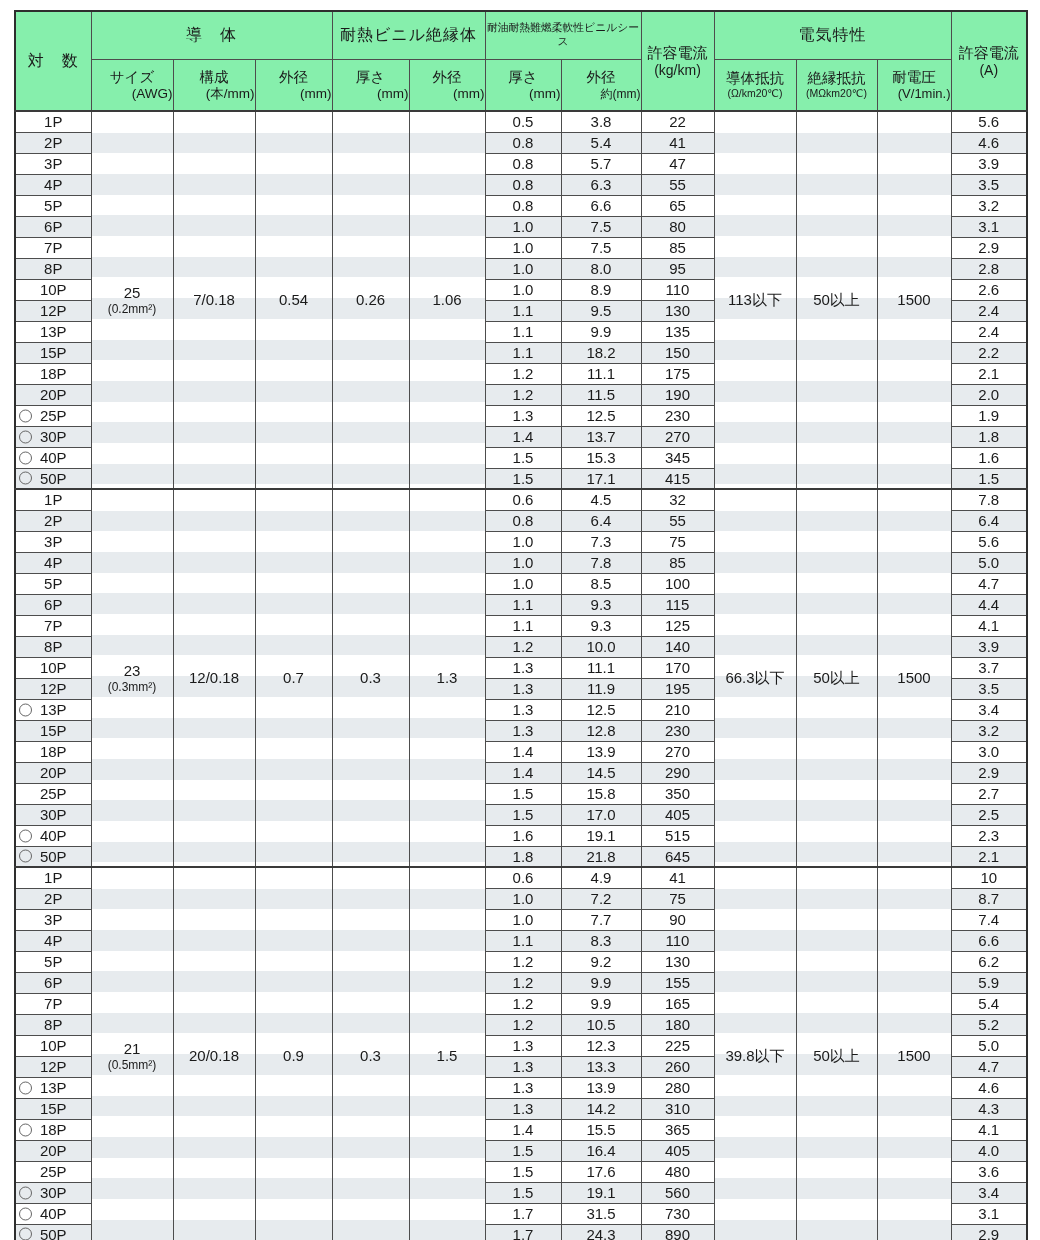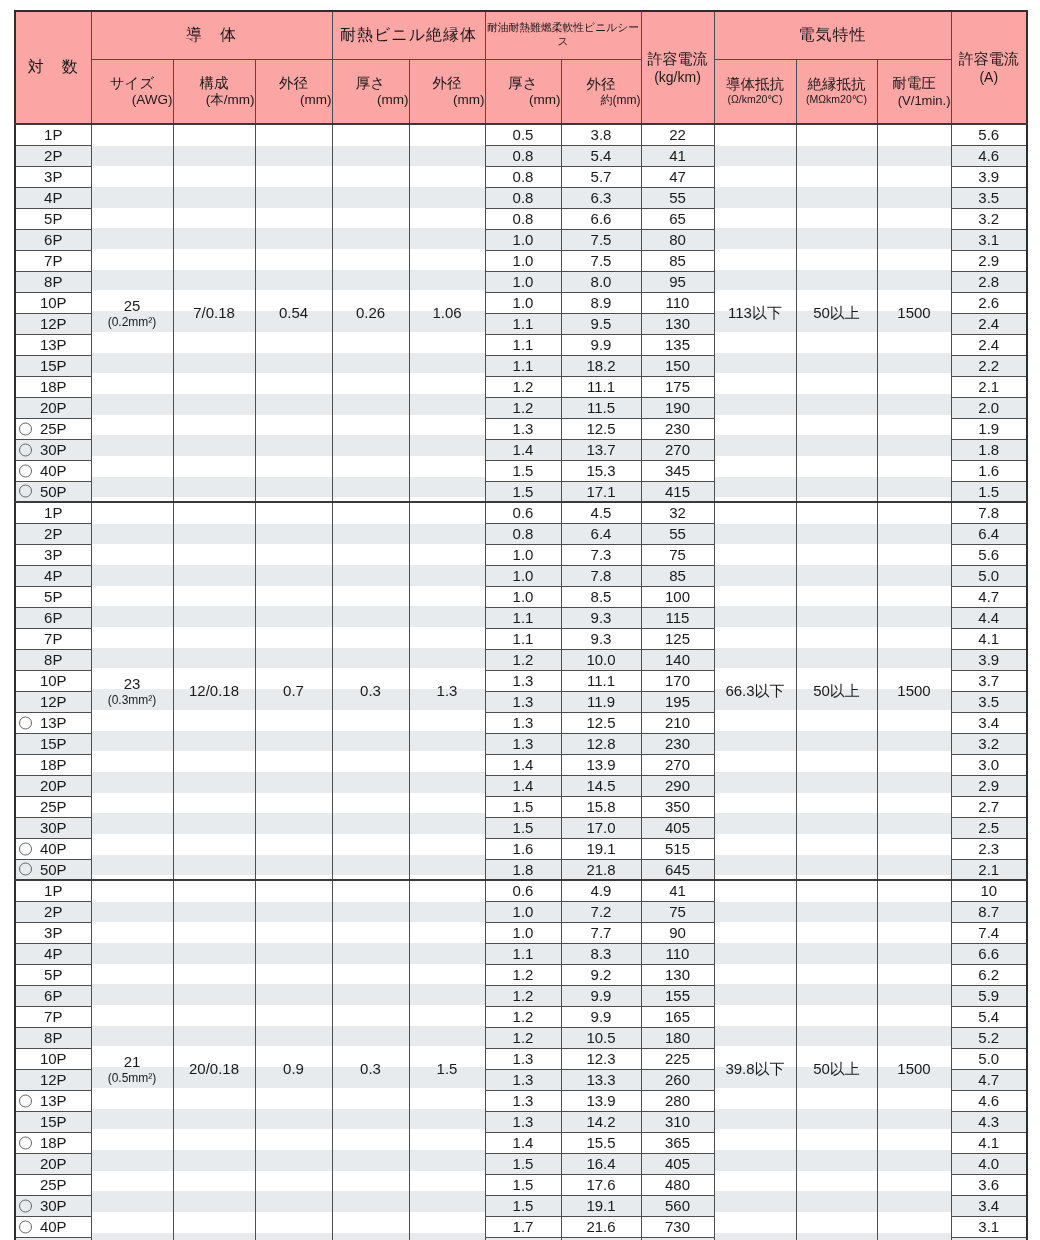--- a/index.html
+++ b/index.html
@@ -18,23 +18,23 @@
     width: 1012px;
     border: 2px solid #2e2e2e;
   }
   th, td {
     border: 1px solid #4d4d4d;
     text-align: center;
     vertical-align: middle;
     overflow: hidden;
     padding: 0;
   }
-  thead th { background: #fca5a5; font-weight: normal; }
+  thead th { background: #86efac; font-weight: normal; }
   thead tr.group-row { height: 48px; }
-  thead tr.sub-row   { height: 65px; }
+  thead tr.sub-row   { height: 52px; }
 
   .h-main  { font-size: 16px; letter-spacing: 1px; }
   .h-sub1  { display: block; font-size: 14.5px; line-height: 1.25; }
   .h-sub2  { display: block; font-size: 13.5px; line-height: 1.2; text-align: right; }
   .h-unit-sm { display: block; font-size: 10.5px; line-height: 1.3; }
   .h-sheath  { font-size: 10.8px; letter-spacing: 0; margin-left: 40px; }
   .h-two1 { display: block; font-size: 15px; line-height: 1.3; }
   .h-two2 { display: block; font-size: 14px; line-height: 1.25; }
 
   tbody tr { height: 21px; }
@@ -582,21 +582,21 @@
         <tr class="stripe">
           <td class="rowcell c-pairs"><span class="circle"></span><span class="plabel">30P</span></td>
           <td class="rowcell">1.5</td>
           <td class="rowcell">19.1</td>
           <td class="rowcell">560</td>
           <td class="rowcell">3.4</td>
         </tr>
         <tr class="plain">
           <td class="rowcell c-pairs"><span class="circle"></span><span class="plabel">40P</span></td>
           <td class="rowcell">1.7</td>
-          <td class="rowcell">21.6</td>
+          <td class="rowcell">31.5</td>
           <td class="rowcell">730</td>
           <td class="rowcell">3.1</td>
         </tr>
         <tr class="stripe">
           <td class="rowcell c-pairs"><span class="circle"></span><span class="plabel">50P</span></td>
           <td class="rowcell">1.7</td>
           <td class="rowcell">24.3</td>
           <td class="rowcell">890</td>
           <td class="rowcell">2.9</td>
         </tr>

